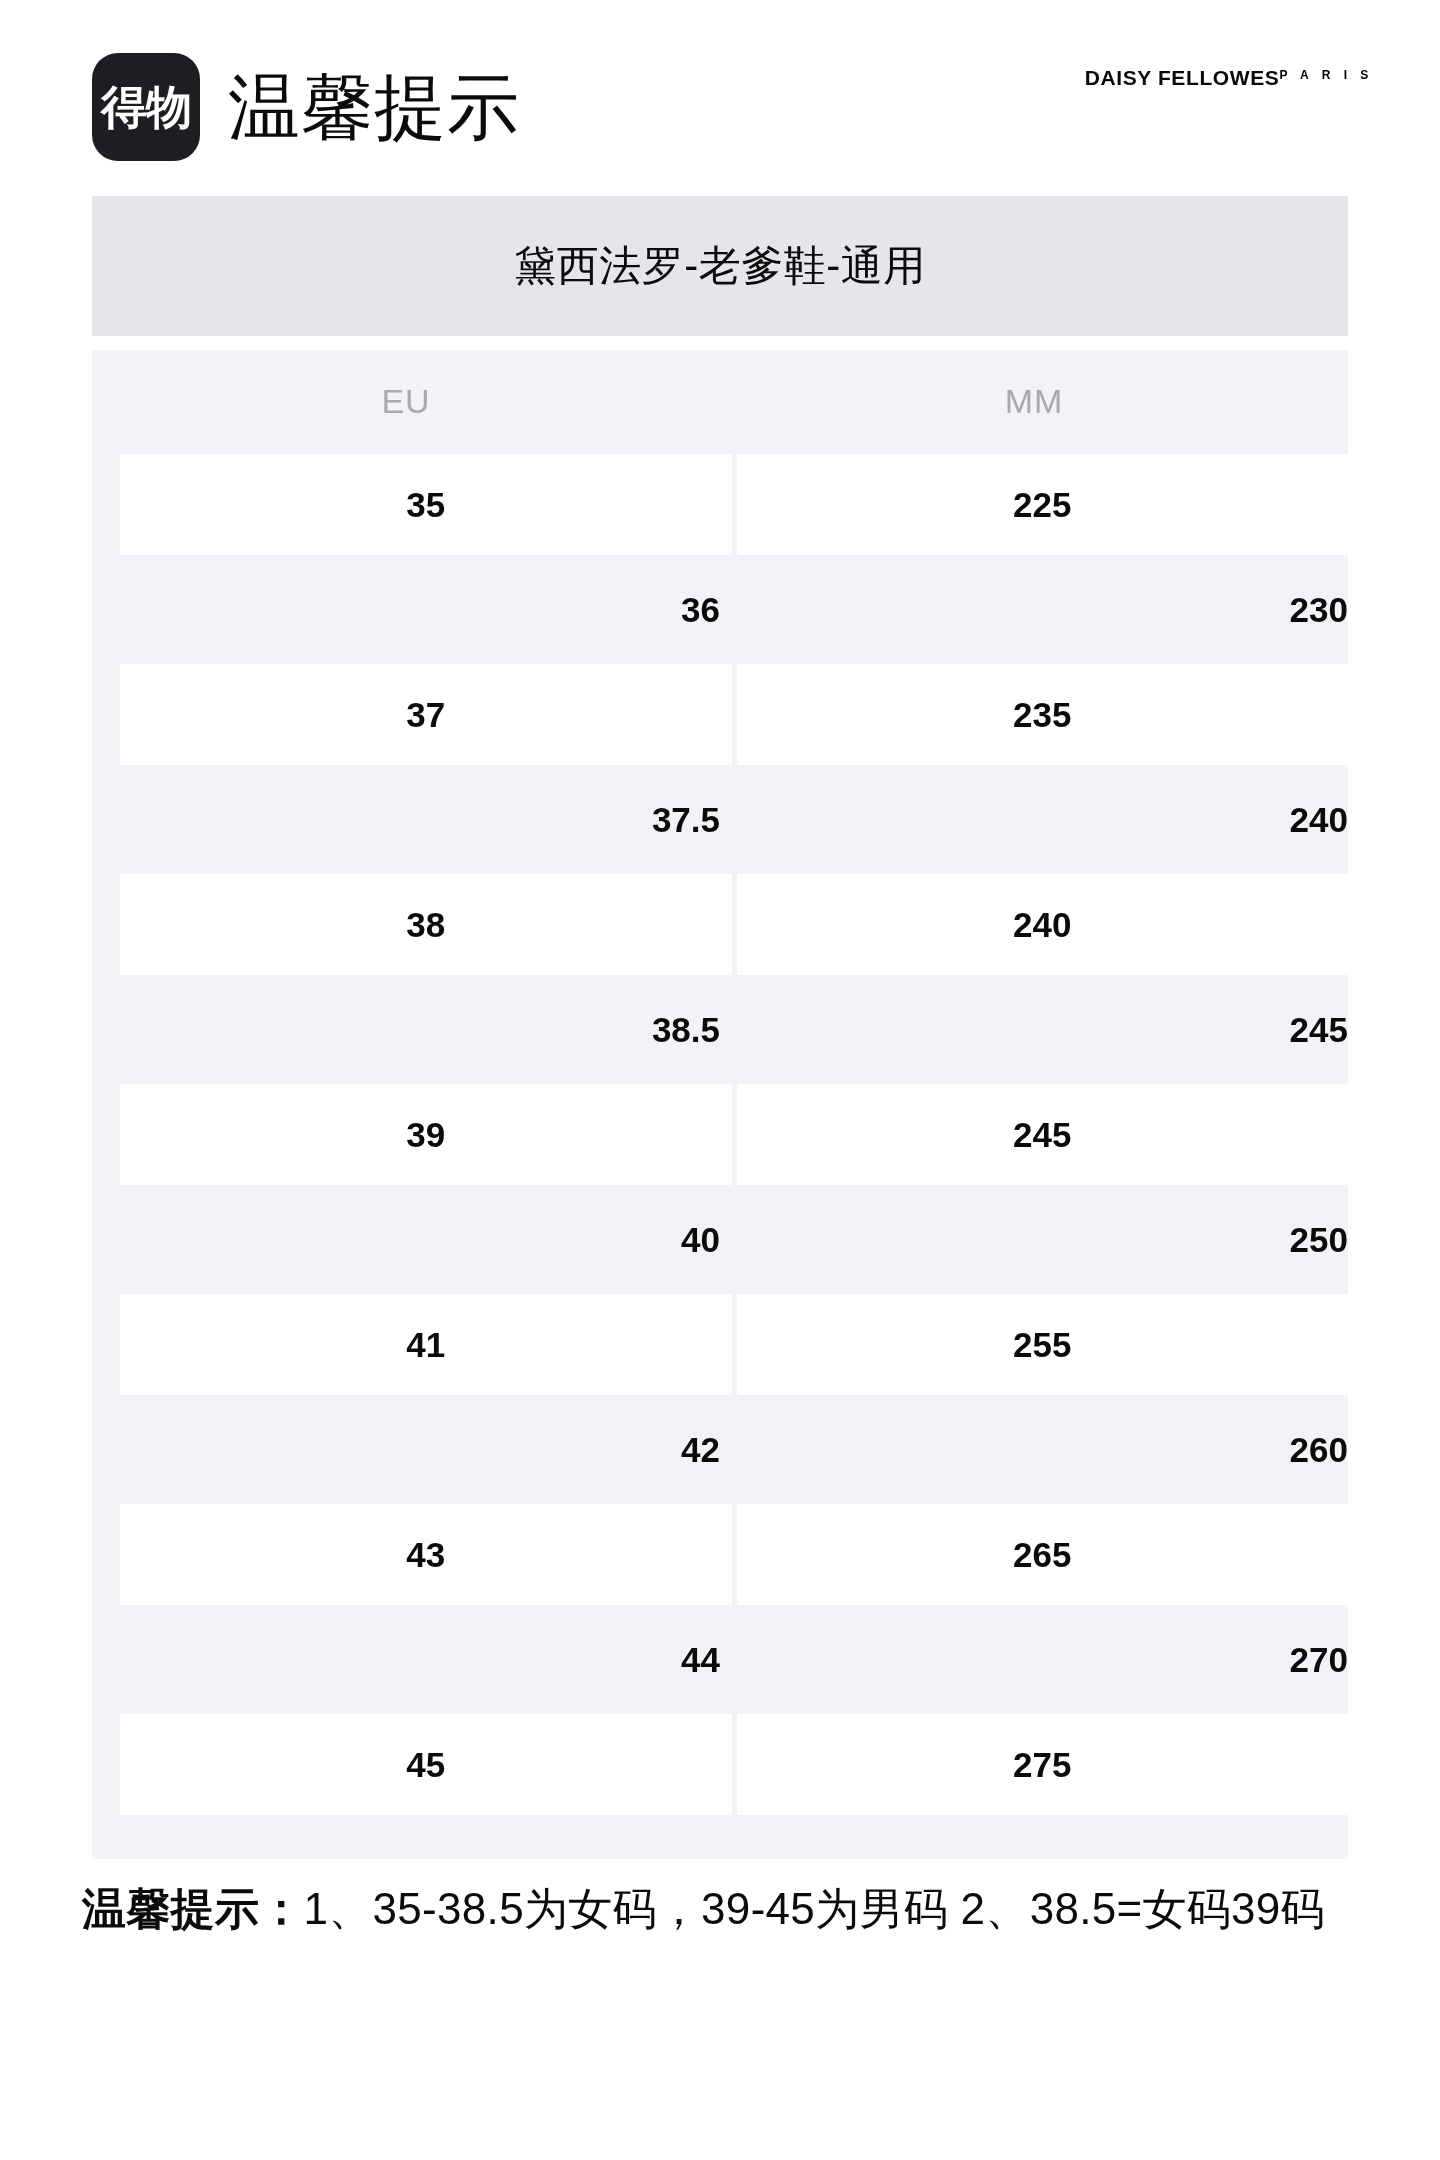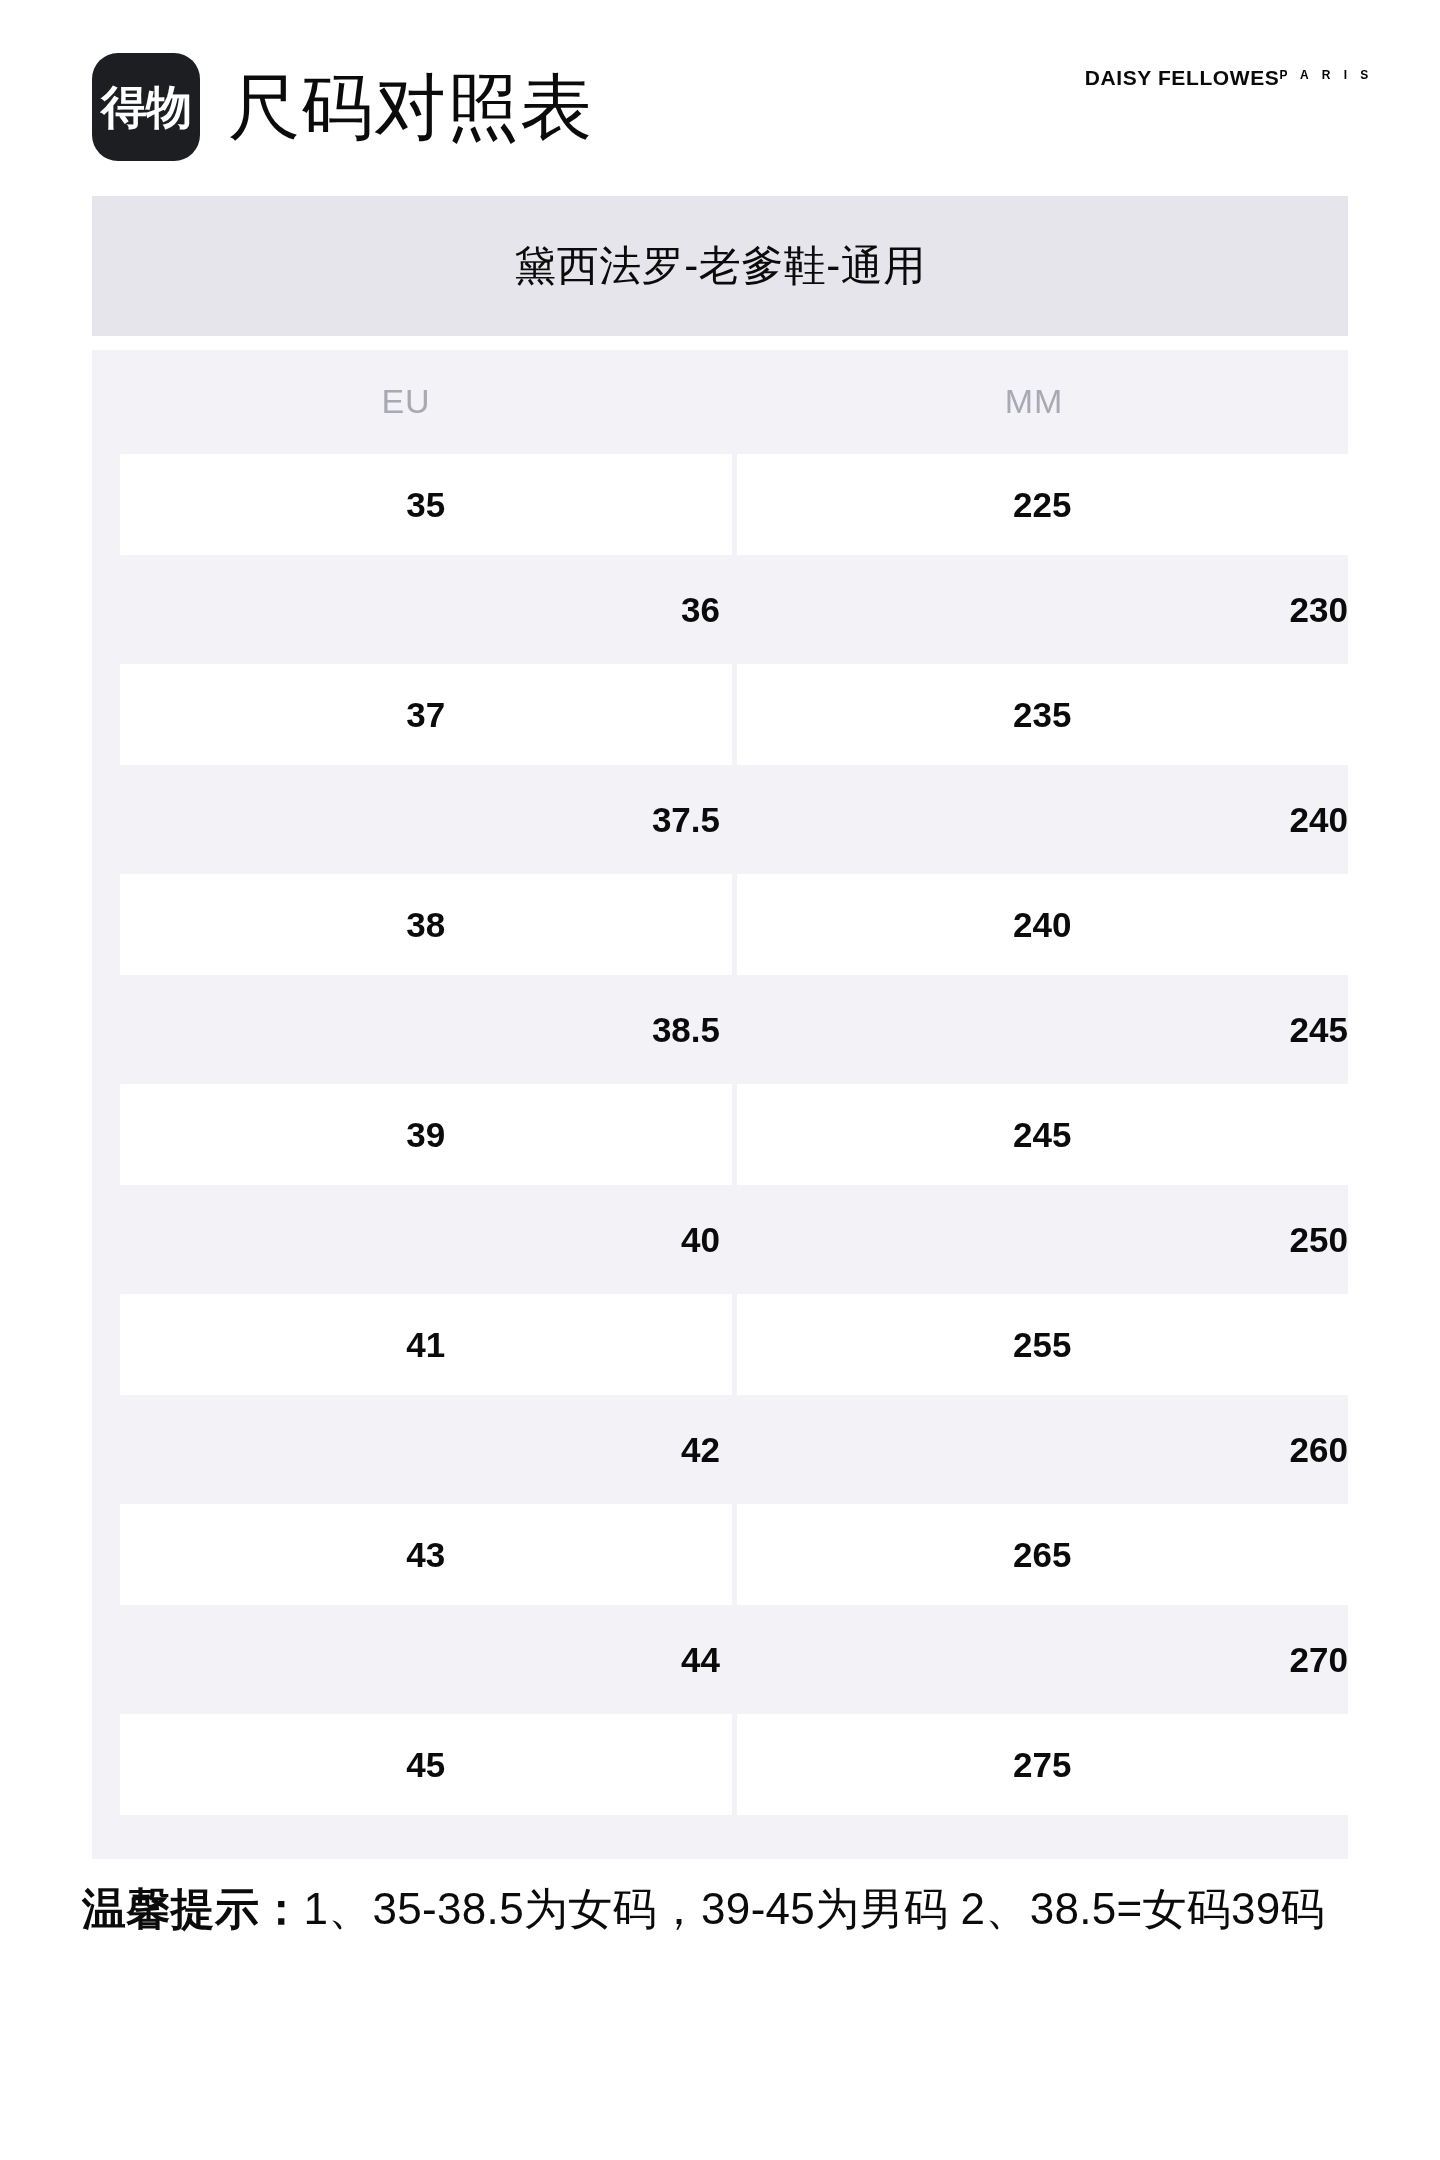--- a/index.html
+++ b/index.html
@@ -209,21 +209,21 @@
 <body>
 
 <div class="page">
 
   <div class="header">
 
     <div class="header-left">
       <div class="app-badge">
         <span class="app-badge-text">得物</span>
       </div>
-      <div class="header-title">尺码对照表</div>
+      <div class="header-title">温馨提示</div>
     </div>
 
     <div class="brand">
       <svg class="brand-mark" viewBox="0 0 120 92">
         <g fill="#0A0A0A">
           <path d="M32 6 C14 6 4 20 4 42 C4 66 16 82 36 82 L58 82 L58 70 L40 70 C26 70 20 58 20 42 C20 26 27 18 40 18 L58 18 L58 6 Z"></path>
           <path d="M62 6 C86 6 104 22 104 46 C104 70 88 84 64 84 L44 84 L44 72 L62 72 C80 72 88 61 88 46 C88 29 78 18 60 18 L44 18 L44 6 Z"></path>
           <rect x="44" y="4" width="16" height="84"></rect>
           <rect x="30" y="26" width="46" height="11"></rect>
         </g>

